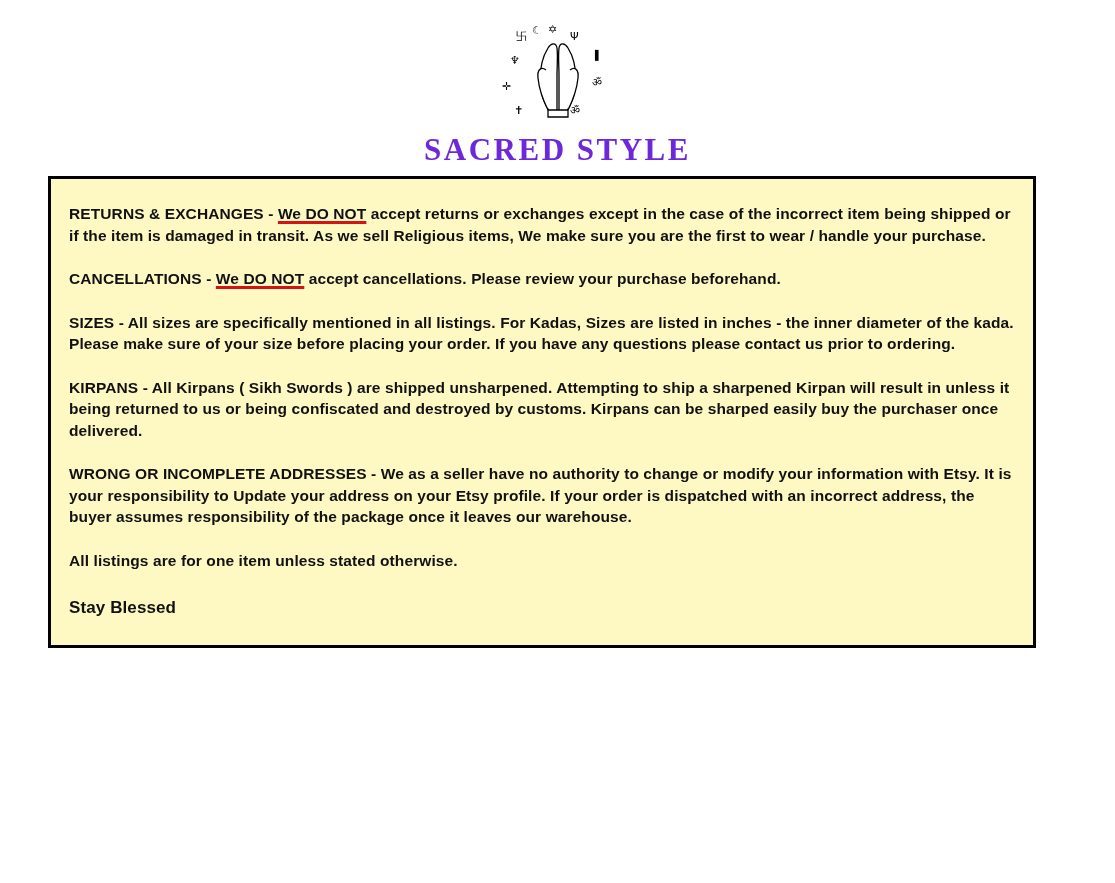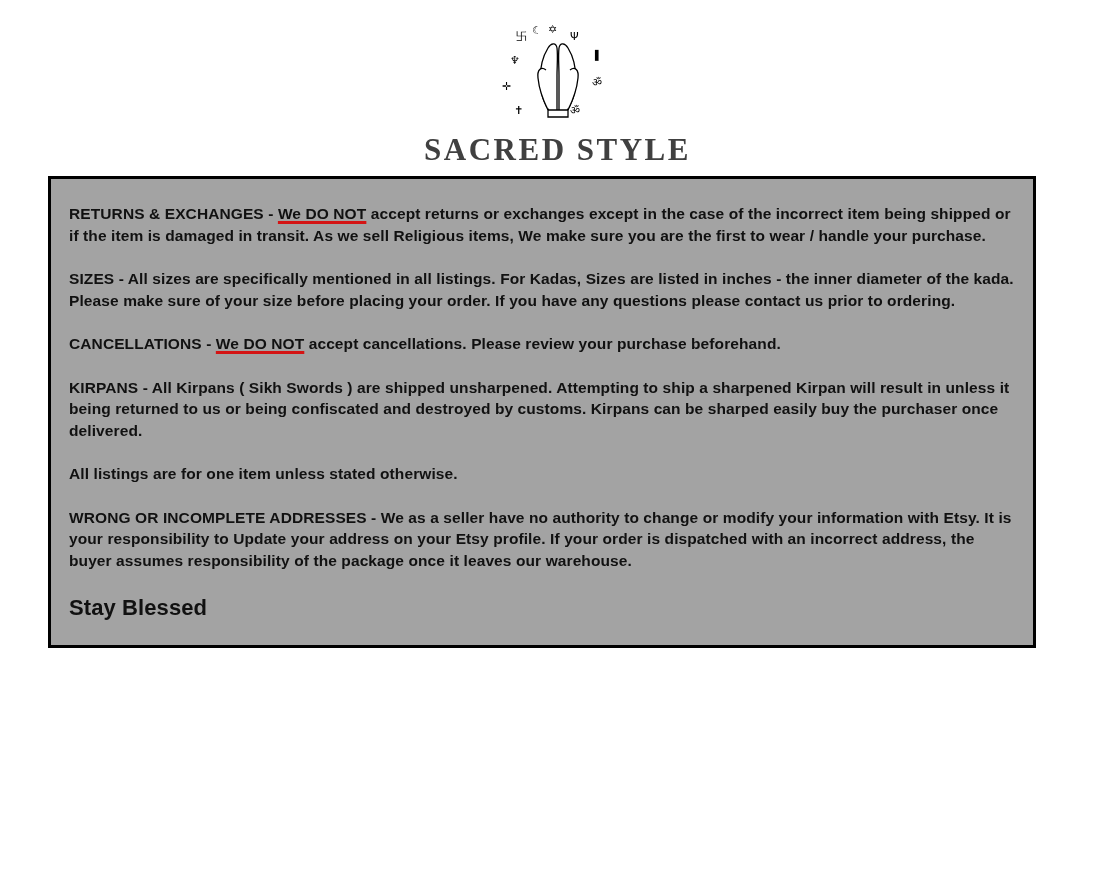--- a/index.html
+++ b/index.html
@@ -37,32 +37,32 @@
   }
   .logo-mark svg {
     display: block;
   }
   .brand-name {
     margin-top: 4px;
     font-family: "Liberation Serif", serif;
     font-size: 31px;
     font-weight: bold;
     letter-spacing: 2.5px;
-    color: #404040;
+    color: #6d28d9;
     text-align: center;
   }
 
   
   .policy-box {
     position: absolute;
     left: 48px;
     top: 176px;
     width: 988px;
     border: 3px solid #000000;
-    background: #a3a3a3;
+    background: #fef9c3;
     box-sizing: border-box;
     padding: 24px 18px 26px 18px;
   }
 
   .para {
     font-size: 15.5px;
     font-weight: bold;
     line-height: 21.5px;
     margin: 0 0 22px 0;
     letter-spacing: 0.1px;
@@ -71,21 +71,21 @@
   .para:last-child {
     margin-bottom: 0;
   }
   .underline-red {
     text-decoration: underline;
     text-decoration-color: #d41414;
     text-decoration-thickness: 2.5px;
     text-underline-offset: 2px;
   }
   .closing {
-    font-size: 22px;
+    font-size: 17px;
     font-weight: bold;
     margin-top: 26px;
   }
 </style>
 </head>
 <body>
 
 <div class="page">
 
   <div class="logo-block">
@@ -114,27 +114,27 @@
         </g>
       </svg>
     </div>
     <div class="brand-name">SACRED STYLE</div>
   </div>
 
   <div class="policy-box">
 
     <p class="para"><span>RETURNS &amp; EXCHANGES - </span><span class="underline-red">We DO NOT</span><span> accept returns or exchanges except in the case of the incorrect item being shipped or if the item is damaged in transit.  As we sell Religious items, We make sure you are the first to wear / handle your purchase.</span></p>
 
+    <p class="para"><span>CANCELLATIONS - </span><span class="underline-red">We DO NOT</span><span> accept cancellations.  Please review your purchase beforehand.</span></p>
+
     <p class="para">SIZES - All sizes are specifically mentioned in all listings.  For Kadas, Sizes are listed in inches - the inner diameter of the kada.  Please make sure of your size before placing your order.  If you have any questions please contact us prior to ordering.</p>
-
-    <p class="para"><span>CANCELLATIONS - </span><span class="underline-red">We DO NOT</span><span> accept cancellations.  Please review your purchase beforehand.</span></p>
 
 
     <p class="para">KIRPANS - All Kirpans ( Sikh Swords ) are shipped unsharpened.  Attempting to ship a sharpened Kirpan will result in unless it being returned to us or being confiscated and destroyed by customs.  Kirpans can be sharped easily buy the purchaser once delivered.</p>
 
+    <p class="para">WRONG OR INCOMPLETE ADDRESSES - We as a seller have no authority to change or modify your information with Etsy.  It is your responsibility to Update your address on your Etsy profile.  If your order is dispatched with an incorrect address, the buyer assumes responsibility of the package once it leaves our warehouse.</p>
+
     <p class="para">All listings are for one item unless stated otherwise.</p>
-
-    <p class="para">WRONG OR INCOMPLETE ADDRESSES - We as a seller have no authority to change or modify your information with Etsy.  It is your responsibility to Update your address on your Etsy profile.  If your order is dispatched with an incorrect address, the buyer assumes responsibility of the package once it leaves our warehouse.</p>
 
     <p class="para closing">Stay Blessed</p>
 
   </div>
 </div>
 
 </body></html>

